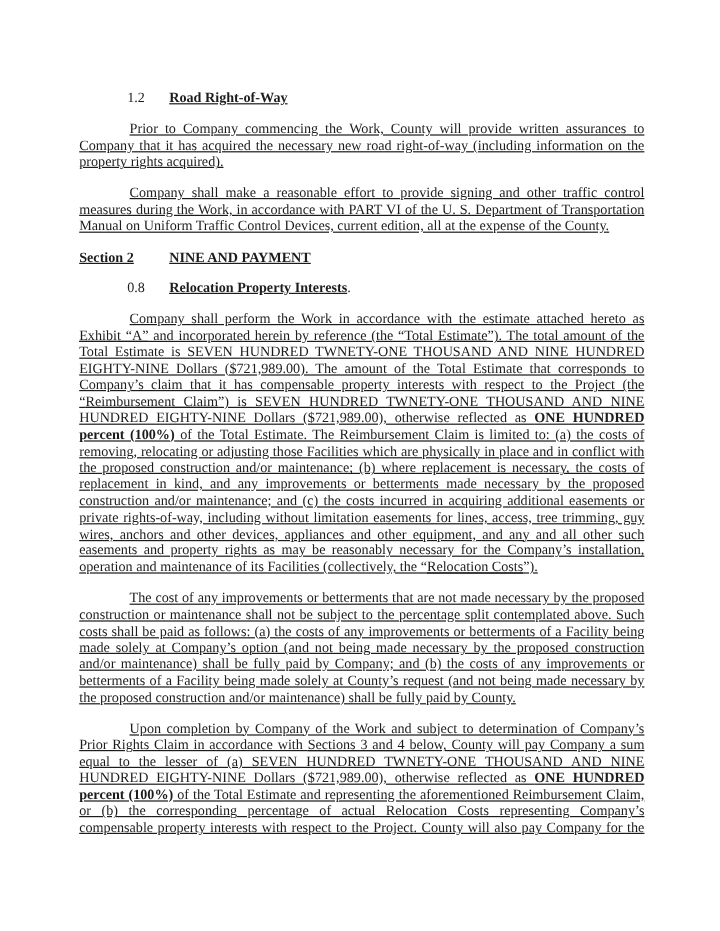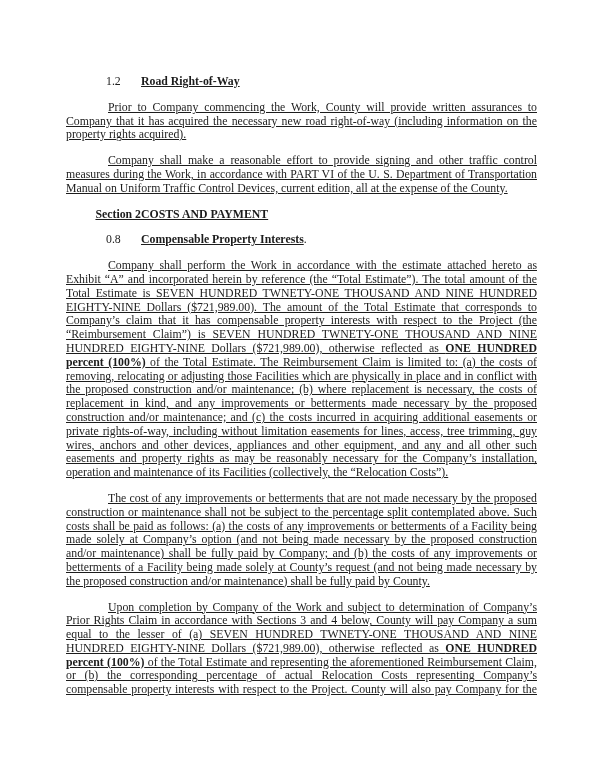--- a/index.html
+++ b/index.html
@@ -30,21 +30,20 @@
   }
   .hnum-box {
     display: inline-block;
     width: 75px;
     padding-left: 40px;
     box-sizing: border-box;
   }
   .snum-box {
     display: inline-block;
     width: 75px;
-    text-align: right;
   }
   .hu {
     font-weight: bold;
     text-decoration: underline;
   }
   .para {
     margin: 12px 0 0 0;
     text-align: justify;
     text-indent: 42px;
     text-decoration: underline;
@@ -79,25 +78,25 @@
   <div class="heading">
     <span class="hnum-box"><span>1.2</span></span><span class="hu">Road Right-of-Way</span>
   </div>
 
   <p class="para">Prior to Company commencing the Work, County will provide written assurances to Company that it has acquired the necessary new road right-of-way (including information on the property rights acquired).</p>
 
 
   <p class="para">Company shall make a reasonable effort to provide signing and other traffic control measures during the Work, in accordance with PART VI of the U. S. Department of Transportation Manual on Uniform Traffic Control Devices, current edition, all at the expense of the County.</p>
 
   <div class="heading">
-    <span class="snum-box"><span class="hu">Section 2</span></span><span class="hu">COSTS AND PAYMENT</span>
+    <span class="snum-box"><span class="hu">Section 2</span></span><span class="hu">NINE AND PAYMENT</span>
   </div>
 
   <div class="heading">
-    <span class="hnum-box"><span>0.8</span></span><span class="hu">Compensable Property Interests</span><span>.</span>
+    <span class="hnum-box"><span>0.8</span></span><span class="hu">Relocation Property Interests</span><span>.</span>
   </div>
 
   <p class="para"><span class="text-run">Company shall perform the Work in accordance with the estimate attached hereto as </span><span class="u">Exhibit “A”</span><span class="text-run"> and incorporated herein by reference (the “Total </span><span class="u">Estimate</span><span class="text-run">”).  The total amount of the Total Estimate is SEVEN HUNDRED TWNETY-ONE THOUSAND AND NINE HUNDRED EIGHTY-NINE Dollars ($721,989.00).  The amount of the Total Estimate that corresponds to Company’s claim that it has compensable property interests with respect to the Project (the “</span><span class="u">Reimbursement Claim</span><span class="text-run">”) is SEVEN HUNDRED TWNETY-ONE THOUSAND AND NINE HUNDRED EIGHTY-NINE Dollars ($721,989.00), otherwise reflected as </span><span class="b">ONE HUNDRED percent (100%)</span><span class="text-run"> of the Total Estimate.  The Reimbursement Claim is limited to: (a) the costs of removing, relocating or adjusting those Facilities which are physically in place and in conflict with the proposed construction and/or maintenance; (b) where replacement is necessary, the costs of replacement in kind, and any improvements or betterments made necessary by the proposed construction and/or maintenance; and (c) the costs incurred in acquiring additional easements or private rights-of-way, including without limitation easements for lines, access, tree trimming, guy wires, anchors and other devices, appliances and other equipment, and any and all other such easements and property rights as may be reasonably necessary for the Company’s installation, operation and maintenance of its Facilities (collectively, the “</span><span class="u">Relocation Costs</span><span class="text-run">”).</span></p>
 
   <p class="para">The cost of any improvements or betterments that are not made necessary by the proposed construction or maintenance shall not be subject to the percentage split contemplated above.  Such costs shall be paid as follows:  (a) the costs of any improvements or betterments of a Facility being made solely at Company’s option (and not being made necessary by the proposed construction and/or maintenance) shall be fully paid by Company; and (b)  the costs of any improvements or betterments of a Facility being made solely at County’s request (and not being made necessary by the proposed construction and/or maintenance) shall be fully paid by County.</p>
 
   <p class="para cont"><span class="text-run">Upon completion by Company of the Work and subject to determination of Company’s Prior Rights Claim in accordance with </span><span class="u">Sections 3 and 4</span><span class="text-run"> below, County will pay Company a sum equal to the lesser of (a) SEVEN HUNDRED TWNETY-ONE THOUSAND AND NINE HUNDRED EIGHTY-NINE Dollars ($721,989.00), otherwise reflected as </span><span class="b">ONE HUNDRED percent (100%)</span><span class="text-run"> of the Total Estimate and representing the aforementioned Reimbursement Claim, or (b) the corresponding percentage of actual Relocation Costs representing Company’s compensable property interests with respect to the Project.  County will also pay Company for the</span></p>
 
   <div class="footer">
     <span class="doc-id">PI 0016280</span>

